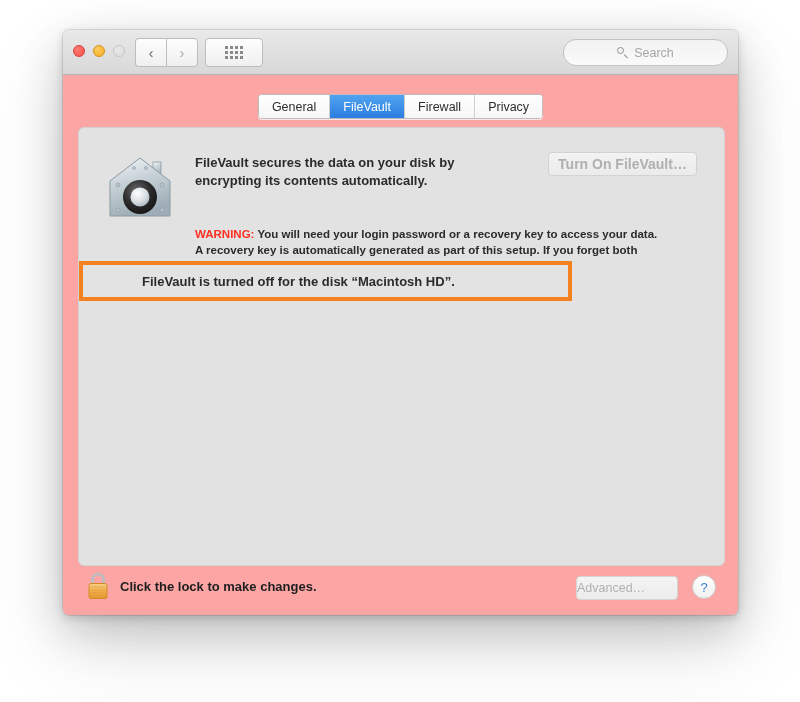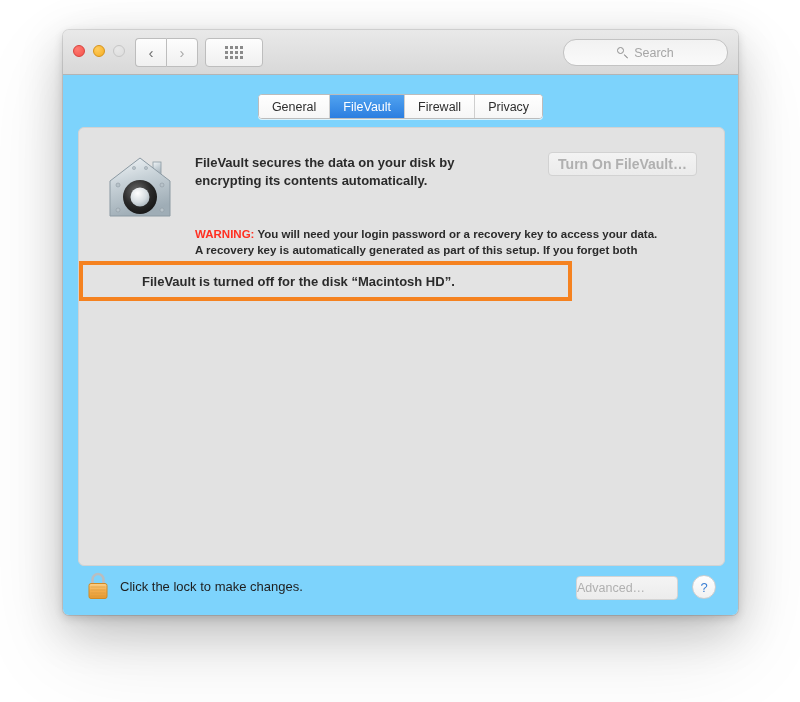--- a/index.html
+++ b/index.html
@@ -148,21 +148,21 @@
     background: #8e8e8e;
     transform: rotate(45deg);
     transform-origin: left center;
   }
   .search-field .ph { font-size: 12.5px; color: #a6a6a6; }
 
   
   #win-body {
     position: relative;
     height: 540px;
-    background: #7dd3fc;
+    background: #fca5a5;
   }
 
   
   #tabbar {
     position: absolute;
     top: 19px;
     left: 0;
     right: 0;
     display: flex;
     justify-content: center;
@@ -297,20 +297,21 @@
     top: 12px;
     width: 26px;
     height: 30px;
   }
   #lock-text {
     position: absolute;
     left: 57px;
     top: 20px;
     font-size: 13px;
     color: #1e1e1e;
+    font-weight: bold;
   }
   #advanced-btn {
     position: absolute;
     right: 60px;
     top: 17px;
     width: 100px;
     height: 22px;
     border: 1px solid #d4d4d4;
     border-radius: 4px;
     background: linear-gradient(to bottom, #f4f4f4, #ececec);

